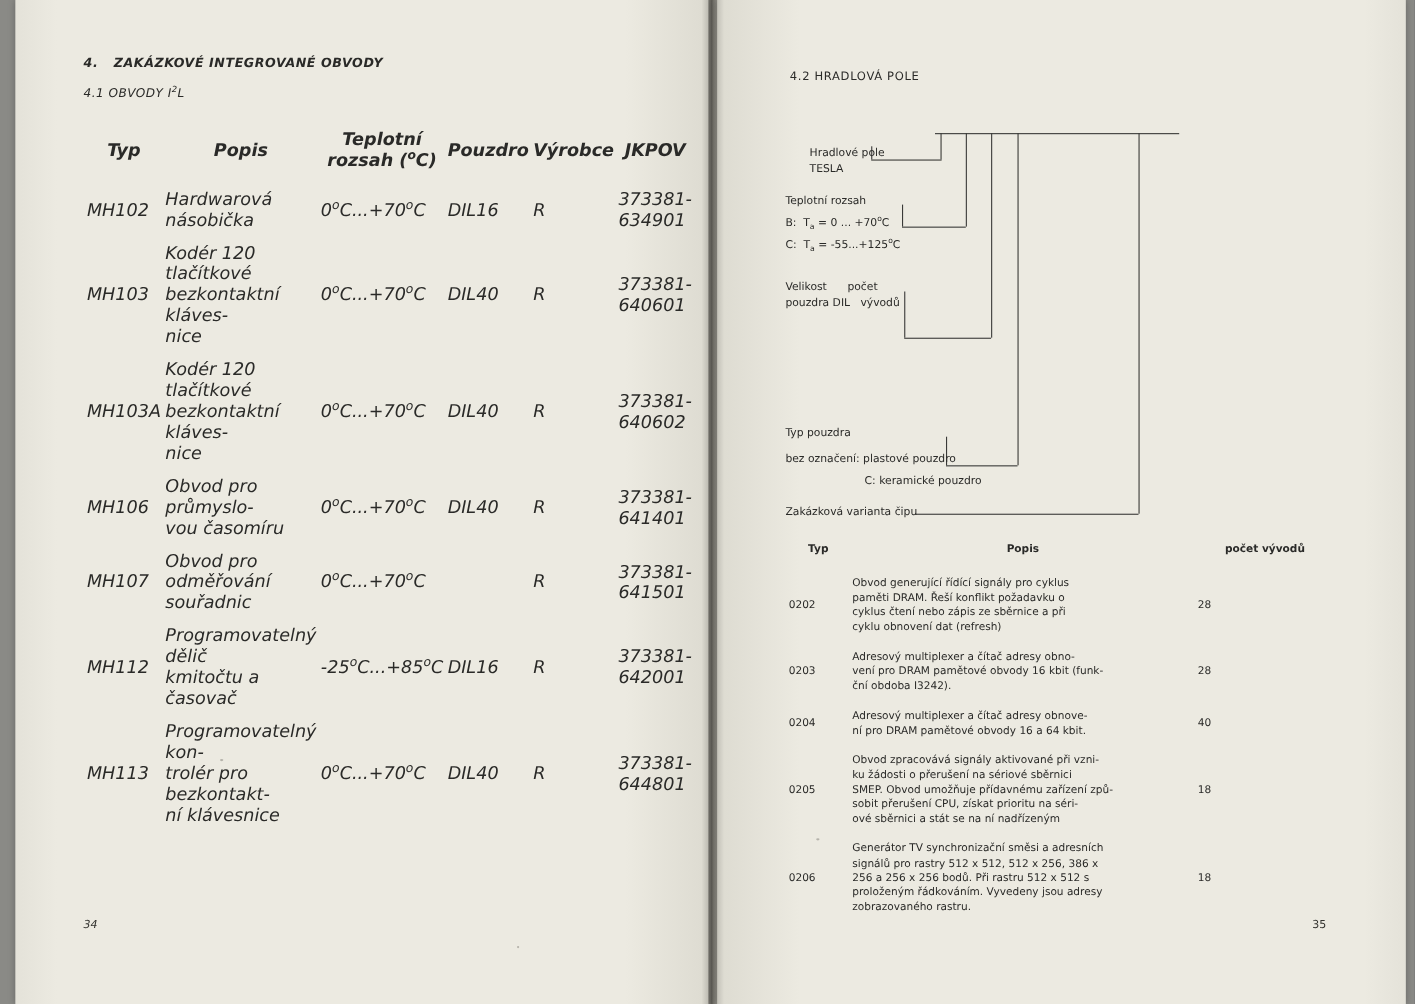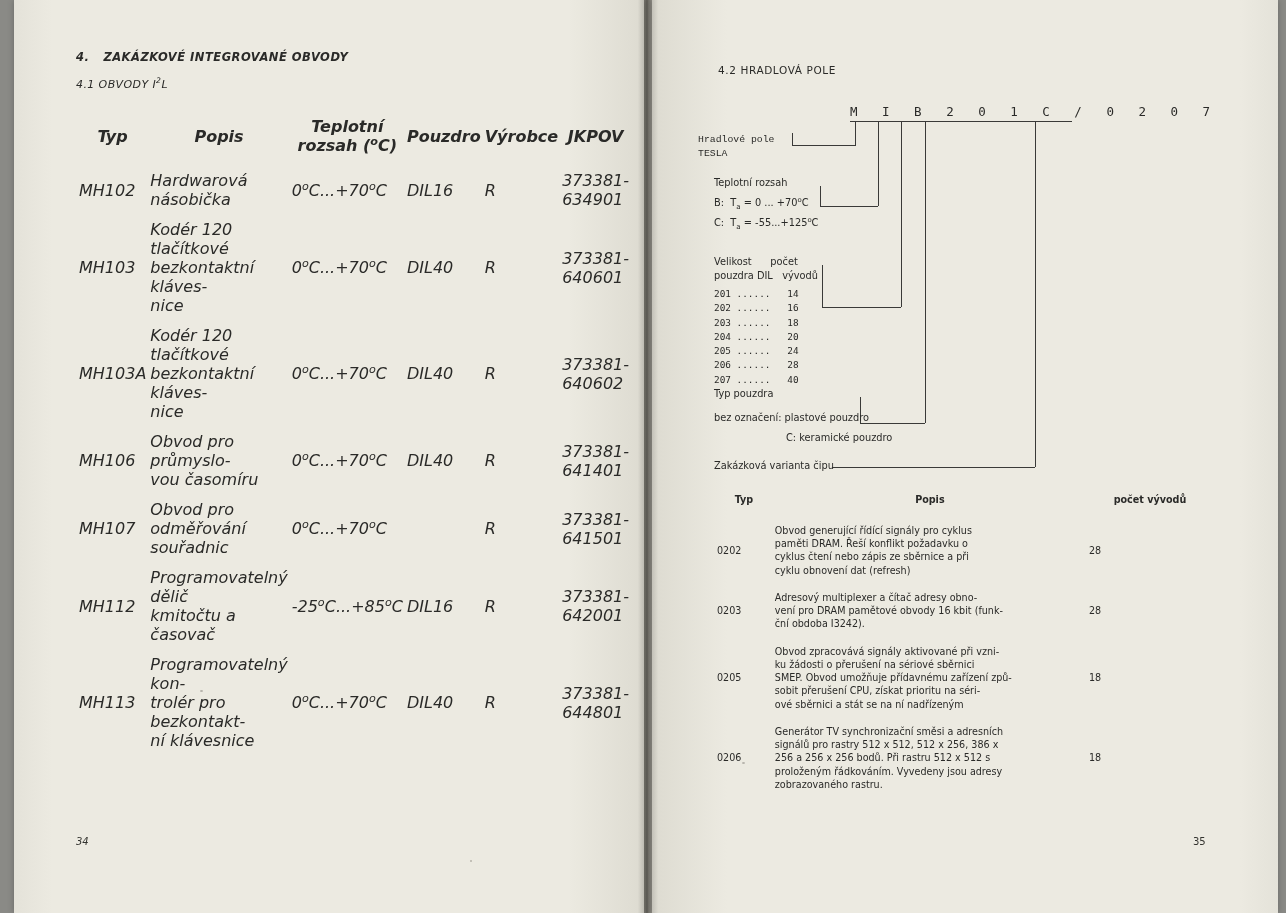--- a/index.html
+++ b/index.html
@@ -116,21 +116,21 @@
     top: 121px;
     width: 222px;
     height: 1px;
     background: #3a3a38;
   }
   .lbl {
     font-size: 9.8px;
     line-height: 1.45;
     white-space: pre;
   }
-  .lbl-hp { left: 698px; top: 133px; font-family: Liberation Mono, monospace; }
+  .lbl-hp { left: 736px; top: 133px; }
   .lbl-tr { left: 714px; top: 176px; }
   .lbl-b  { left: 714px; top: 196px; }
   .lbl-c  { left: 714px; top: 216px; }
   .lbl-vel { left: 714px; top: 255px; }
   .lbl-dil { left: 714px; top: 287px; font-family: "DejaVu Sans Mono", monospace; font-size: 9.4px; line-height: 1.52; }
   .lbl-tp { left: 714px; top: 387px; }
   .lbl-bez { left: 714px; top: 411px; }
   .lbl-ker { left: 786px; top: 431px; }
   .lbl-zak { left: 714px; top: 459px; }
 
@@ -246,21 +246,20 @@
       </table>
     </div>
 
     <div class="inner folio folio-l">34</div>
   </div>
 
   <div class="page page-right"></div>
 
   <div class="inner r-head">4.2  HRADLOVÁ POLE</div>
 
-  <div class="inner code-line">M I B 2 0 1 C / 0 2 0 7</div>
   <div class="code-underline"></div>
 
   <div class="leader lv" style="left:855px; top:121px; height:24px;"></div>
   <div class="leader lh" style="left:792px; top:145px; width:64px;"></div>
   <div class="leader lv" style="left:792px; top:133px; height:12px;"></div>
 
   <div class="leader lv" style="left:878px; top:121px; height:85px;"></div>
   <div class="leader lh" style="left:820px; top:206px; width:58px;"></div>
   <div class="leader lv" style="left:820px; top:186px; height:20px;"></div>
 
@@ -275,27 +274,20 @@
   <div class="leader lv" style="left:1035px; top:121px; height:346px;"></div>
   <div class="leader lh" style="left:832px; top:467px; width:203px;"></div>
 
   <div class="inner lbl lbl-hp">Hradlové pole
 TESLA</div>
   <div class="inner lbl lbl-tr">Teplotní rozsah</div>
   <div class="inner lbl lbl-b">B:  T<sub style="font-size:0.72em">a</sub> = 0 ... +70<sup style="font-size:0.7em">o</sup>C</div>
   <div class="inner lbl lbl-c">C:  T<sub style="font-size:0.72em">a</sub> = -55...+125<sup style="font-size:0.7em">o</sup>C</div>
   <div class="inner lbl lbl-vel">Velikost      počet
 pouzdra DIL   vývodů</div>
-  <div class="inner lbl lbl-dil">201 ......   14
-202 ......   16
-203 ......   18
-204 ......   20
-205 ......   24
-206 ......   28
-207 ......   40</div>
   <div class="inner lbl lbl-tp">Typ pouzdra</div>
   <div class="inner lbl lbl-bez">bez označení: plastové pouzdro</div>
   <div class="inner lbl lbl-ker">C: keramické pouzdro</div>
   <div class="inner lbl lbl-zak">Zakázková varianta čipu</div>
 
   <div class="inner t2">
     <table>
       <thead>
         <tr class="rule-top rule-bot">
           <th class="c-a">Typ</th>
@@ -308,20 +300,25 @@
             <td>0202</td>
             <td>Obvod generující řídící signály pro cyklus<br>paměti DRAM. Řeší konflikt požadavku o<br>cyklus čtení nebo zápis ze sběrnice a při<br>cyklu obnovení dat (refresh)</td>
             <td>28</td>
           </tr>
           <tr>
             <td>0203</td>
             <td>Adresový multiplexer a čítač adresy obno-<br>vení pro DRAM pamětové obvody 16 kbit (funk-<br>ční obdoba I3242).</td>
             <td>28</td>
           </tr>
           <tr>
+            <td>0204</td>
+            <td>Adresový multiplexer a čítač adresy obnove-<br>ní pro DRAM pamětové obvody 16 a 64 kbit.</td>
+            <td>40</td>
+          </tr>
+          <tr>
             <td>0205</td>
             <td>Obvod zpracovává signály aktivované při vzni-<br>ku žádosti o přerušení na sériové sběrnici<br>SMEP. Obvod umožňuje přídavnému zařízení způ-<br>sobit přerušení CPU, získat prioritu na séri-<br>ové sběrnici a stát se na ní nadřízeným</td>
             <td>18</td>
           </tr>
           <tr>
             <td>0206</td>
             <td>Generátor TV synchronizační směsi a adresních<br>signálů pro rastry 512 x 512, 512 x 256, 386 x<br>256 a 256 x 256 bodů. Při rastru 512 x 512 s<br>proloženým řádkováním. Vyvedeny jsou adresy<br>zobrazovaného rastru.</td>
             <td>18</td>
           </tr>
         </tbody>

